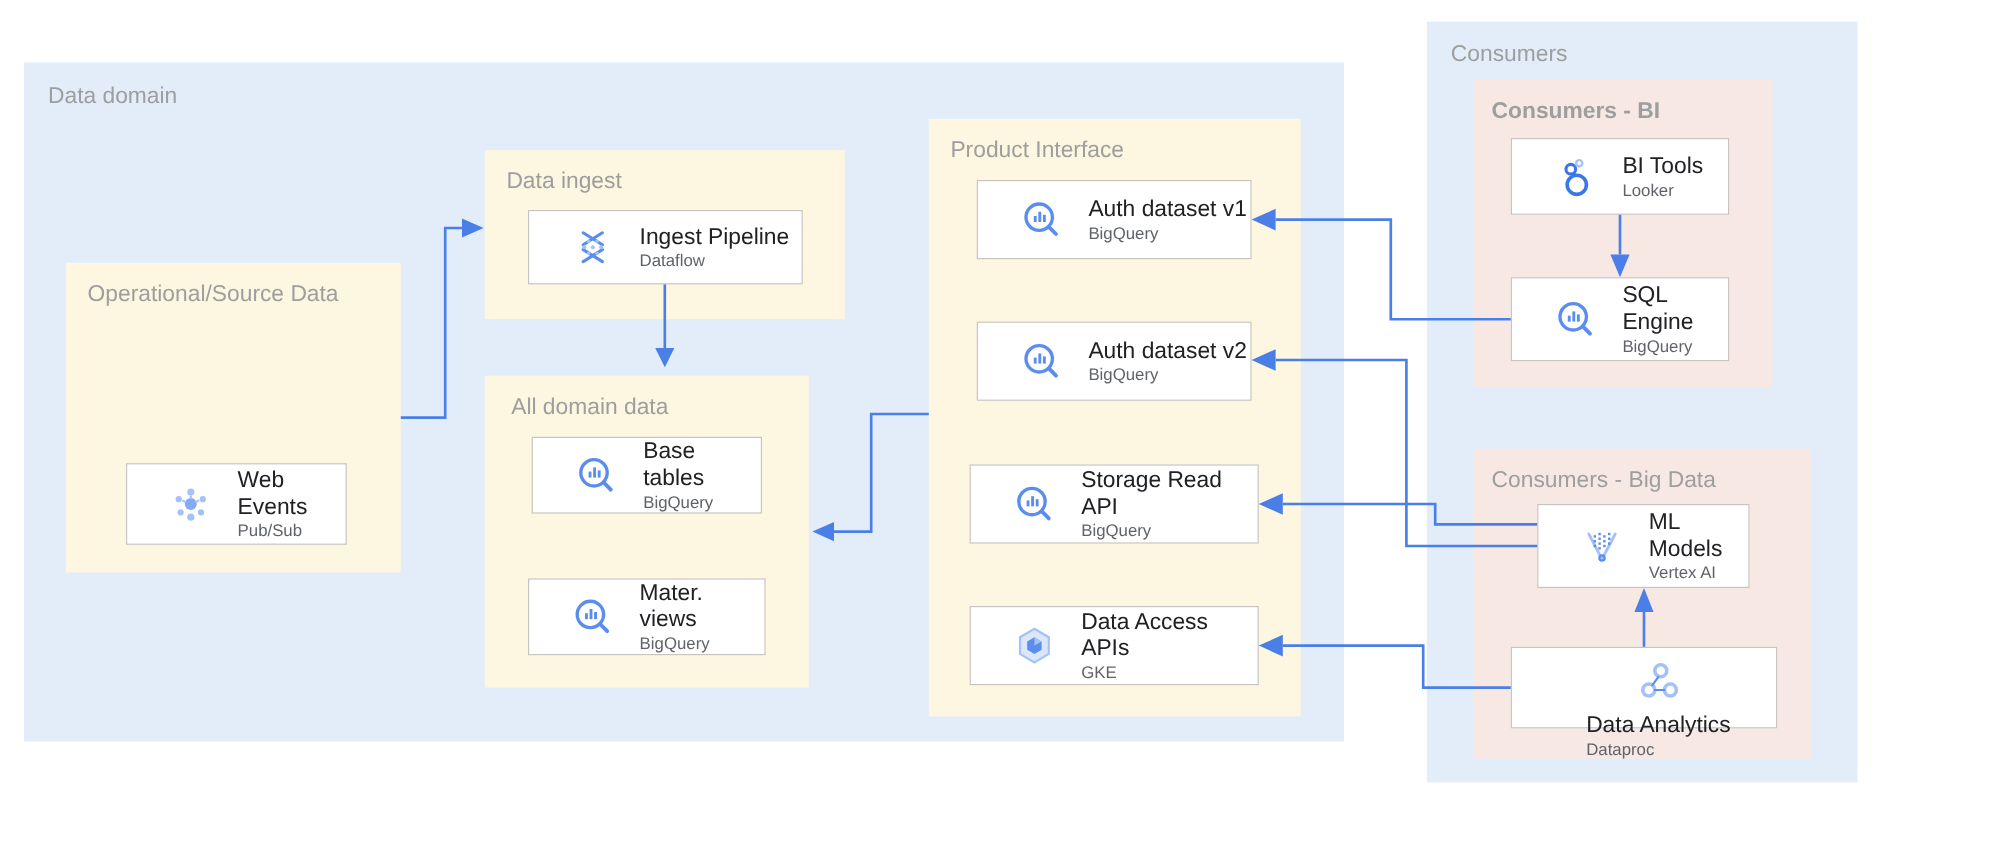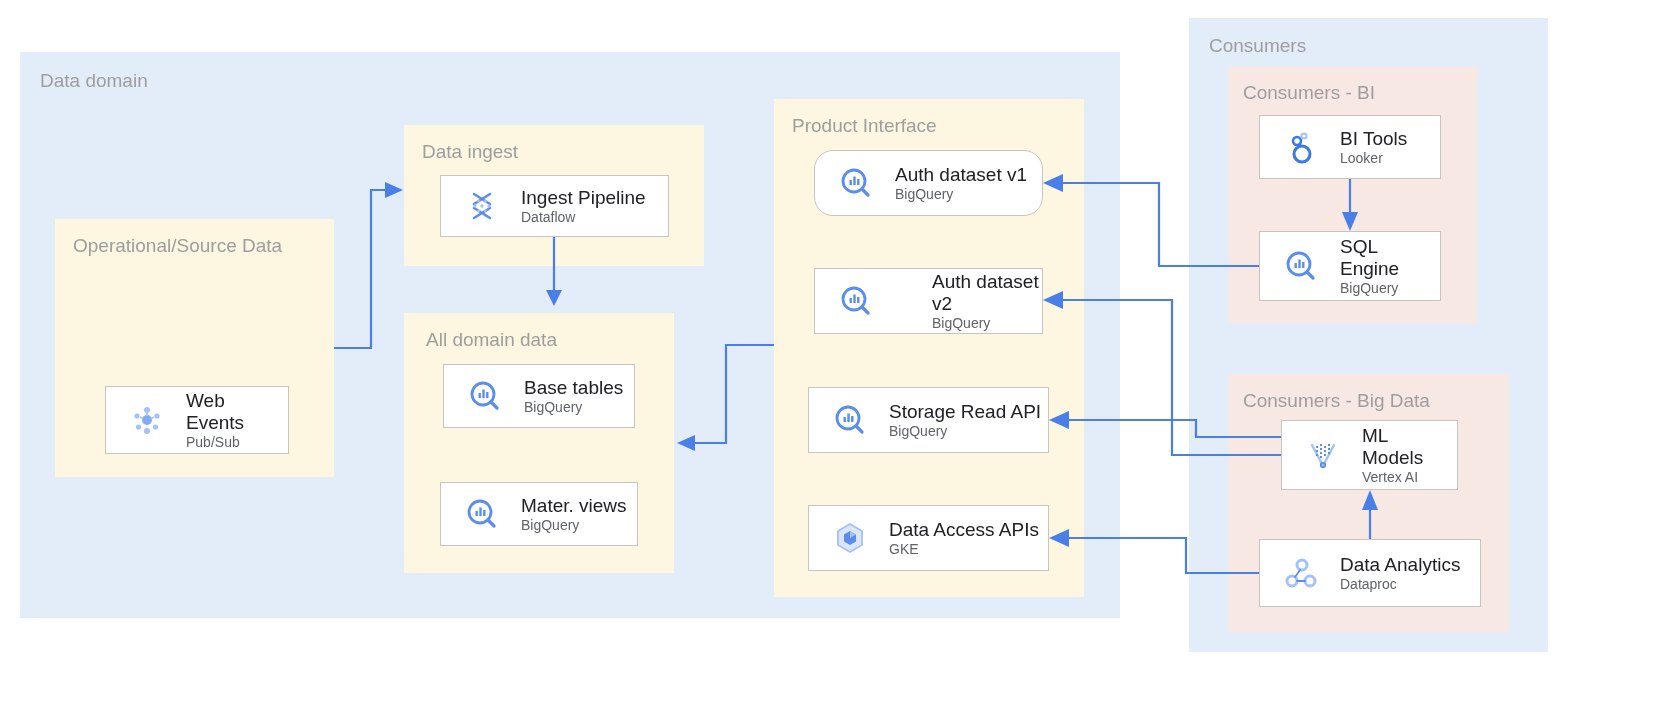--- a/index.html
+++ b/index.html
@@ -8,21 +8,21 @@
   #stage{position:relative;width:1664px;height:716px;}
 
   .zone{position:absolute;box-sizing:border-box;}
   .zone-label{position:absolute;color:#9e9e9e;font-size:19px;white-space:nowrap;}
 
   .blue{background:#e3edfa;}
   .yellow{background:#fdf6e0;}
   .pink{background:#f8e8e4;}
 
   .node{position:absolute;box-sizing:border-box;background:#ffffff;
-        border:1px solid #c8c5c0;display:flex;align-items:center;}
+        border:1px solid #c8c5c0;display:flex;align-items:center;padding-left:12px;}
   .node .ico{flex:0 0 auto;width:54px;height:54px;margin-left:14px;
              display:flex;align-items:center;justify-content:center;}
   .node .txt{margin-left:12px;display:flex;flex-direction:column;justify-content:center;}
   .node .title{font-size:19px;color:#202124;line-height:1.14;}
   .node .sub{font-size:14px;color:#5f6368;line-height:1.15;}
 
   svg.wires{position:absolute;left:0;top:0;width:1664px;height:716px;
             pointer-events:none;overflow:visible;}
   .wire{fill:none;stroke:#4a7fe8;stroke-width:2.2;}
   .wire-head{fill:#4a7fe8;}
@@ -134,39 +134,39 @@
     <span class="txt">
       <span class="title">Mater. views</span>
       <span class="sub">BigQuery</span>
     </span>
   </div>
 
   <div class="zone yellow" style="left:774px;top:99px;width:310px;height:498px;">
     <span class="zone-label" style="left:18px;top:16px;">Product Interface</span>
   </div>
 
-  <div class="node" style="left:814px;top:150px;width:229px;height:66px;border-radius:19px;">
+  <div class="node" style="left:814px;top:150px;width:229px;height:66px;">
     <span class="ico">
       <svg width="40" height="40" viewBox="0 0 40 40">
         <circle cx="18" cy="18" r="11" fill="none" stroke="#5b8def" stroke-width="2.8"></circle>
         <g fill="#5b8def">
           <rect x="13.5" y="17" width="2.4" height="5"></rect>
           <rect x="17.3" y="13.5" width="2.4" height="8.5"></rect>
           <rect x="21.1" y="16" width="2.4" height="6"></rect>
         </g>
         <line x1="26" y1="26" x2="32" y2="32" stroke="#5b8def" stroke-width="3.2" stroke-linecap="round"></line>
       </svg>
     </span>
     <span class="txt">
       <span class="title">Auth dataset v1</span>
       <span class="sub">BigQuery</span>
     </span>
   </div>
 
-  <div class="node" style="left:814px;top:268px;width:229px;height:66px;gap:37px;">
+  <div class="node" style="left:814px;top:268px;width:229px;height:66px;">
     <span class="ico">
       <svg width="40" height="40" viewBox="0 0 40 40">
         <circle cx="18" cy="18" r="11" fill="none" stroke="#5b8def" stroke-width="2.8"></circle>
         <g fill="#5b8def">
           <rect x="13.5" y="17" width="2.4" height="5"></rect>
           <rect x="17.3" y="13.5" width="2.4" height="8.5"></rect>
           <rect x="21.1" y="16" width="2.4" height="6"></rect>
         </g>
         <line x1="26" y1="26" x2="32" y2="32" stroke="#5b8def" stroke-width="3.2" stroke-linecap="round"></line>
       </svg>
@@ -207,21 +207,21 @@
       <span class="title">Data Access APIs</span>
       <span class="sub">GKE</span>
     </span>
   </div>
 
   <div class="zone blue" style="left:1189px;top:18px;width:359px;height:634px;">
     <span class="zone-label" style="left:20px;top:17px;text-align:center;">Consumers</span>
   </div>
 
   <div class="zone pink" style="left:1228px;top:66px;width:249px;height:257px;">
-    <span class="zone-label" style="left:15px;top:16px;">Consumers - BI</span>
+    <span class="zone-label" style="left:15px;top:16px;font-weight:bold;">Consumers - BI</span>
   </div>
 
   <div class="node" style="left:1259px;top:115px;width:182px;height:64px;">
     <span class="ico">
       <svg width="40" height="40" viewBox="0 0 40 40">
         <circle cx="21" cy="27" r="8" fill="none" stroke="#3b78e7" stroke-width="3"></circle>
         <circle cx="16" cy="14" r="4" fill="none" stroke="#3b78e7" stroke-width="2.6"></circle>
         <circle cx="23" cy="9" r="2.6" fill="none" stroke="#a4c2f7" stroke-width="2"></circle>
         <line x1="18.5" y1="17" x2="20" y2="20" stroke="#3b78e7" stroke-width="2.4"></line>
       </svg>
@@ -277,21 +277,21 @@
         <circle cx="20" cy="30" r="2.2" fill="none" stroke="#5b8def" stroke-width="1.8"></circle>
       </svg>
     </span>
     <span class="txt">
       <span class="title">ML</span>
       <span class="title">Models</span>
       <span class="sub">Vertex AI</span>
     </span>
   </div>
 
-  <div class="node" style="left:1259px;top:539px;width:222px;height:68px;">
+  <div class="node" style="left:1259px;top:539px;width:222px;height:68px;flex-direction:column;">
     <span class="ico">
       <svg width="40" height="40" viewBox="0 0 40 40">
         <g fill="none" stroke="#a4c2f7" stroke-width="3">
           <circle cx="21" cy="12" r="5"></circle>
           <circle cx="11" cy="28" r="5"></circle>
           <circle cx="29" cy="28" r="5"></circle>
         </g>
         <g stroke="#5b8def" stroke-width="1.8" stroke-linecap="round">
           <line x1="19" y1="17" x2="14" y2="24"></line>
           <line x1="16" y1="28" x2="24" y2="28"></line>

